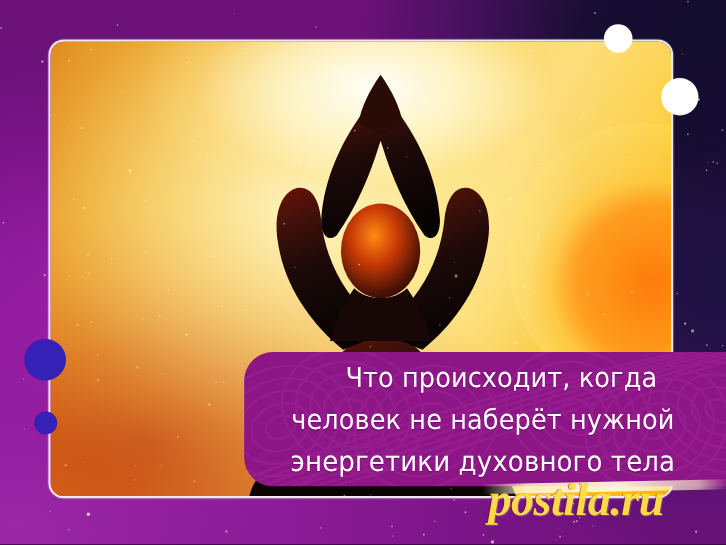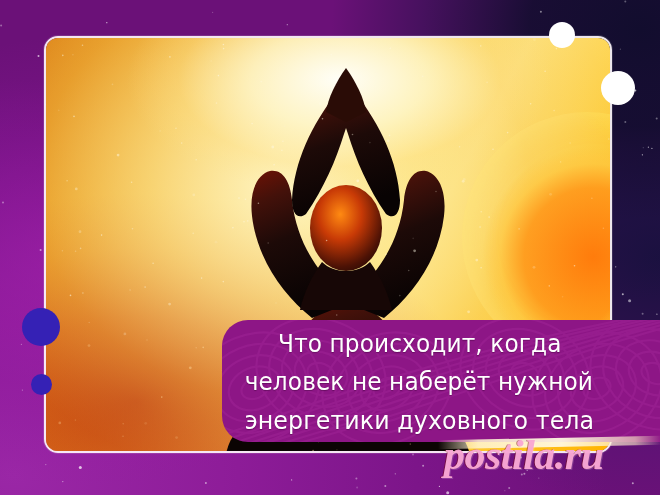--- a/index.html
+++ b/index.html
@@ -130,20 +130,21 @@
   .caption-pattern {
     position: absolute;
     inset: 0;
     opacity: 0.5;
     pointer-events: none;
   }
   .caption-lines {
     position: relative;
     z-index: 2;
     padding: 5px 12px 0 8px;
+    text-align: center;
   }
   .cap-line {
     display: block;
     color: #ffffff;
     font-family: "DejaVu Sans", "Liberation Sans", sans-serif;
     font-size: 25px;
     line-height: 38px;
     font-weight: 400;
     letter-spacing: 0.1px;
     transform: scaleX(0.93);
@@ -167,21 +168,21 @@
   .wm-text {
     position: absolute;
     left: 0; top: 0;
     width: 212px;
     font-family: "Liberation Serif", "DejaVu Serif", serif;
     font-style: italic;
     font-weight: bold;
     font-size: 42px;
     line-height: 46px;
     letter-spacing: -0.5px;
-    color: #f9a8d4;
+    color: #fde047;
     text-shadow:
       1px 1px 0 rgba(255,255,255,0.18),
       -1px 0 0 rgba(120,10,10,0.5);
     opacity: 0.97;
   }
   .wm-streak {
     position: absolute;
     left: -6px; top: 6px;
     width: 224px; height: 9px;
     background: linear-gradient(90deg, rgba(255,240,200,0.0) 0%, rgba(255,245,210,0.85) 18%, rgba(255,248,225,0.95) 55%, rgba(255,240,200,0.6) 88%, rgba(255,240,200,0) 100%);

